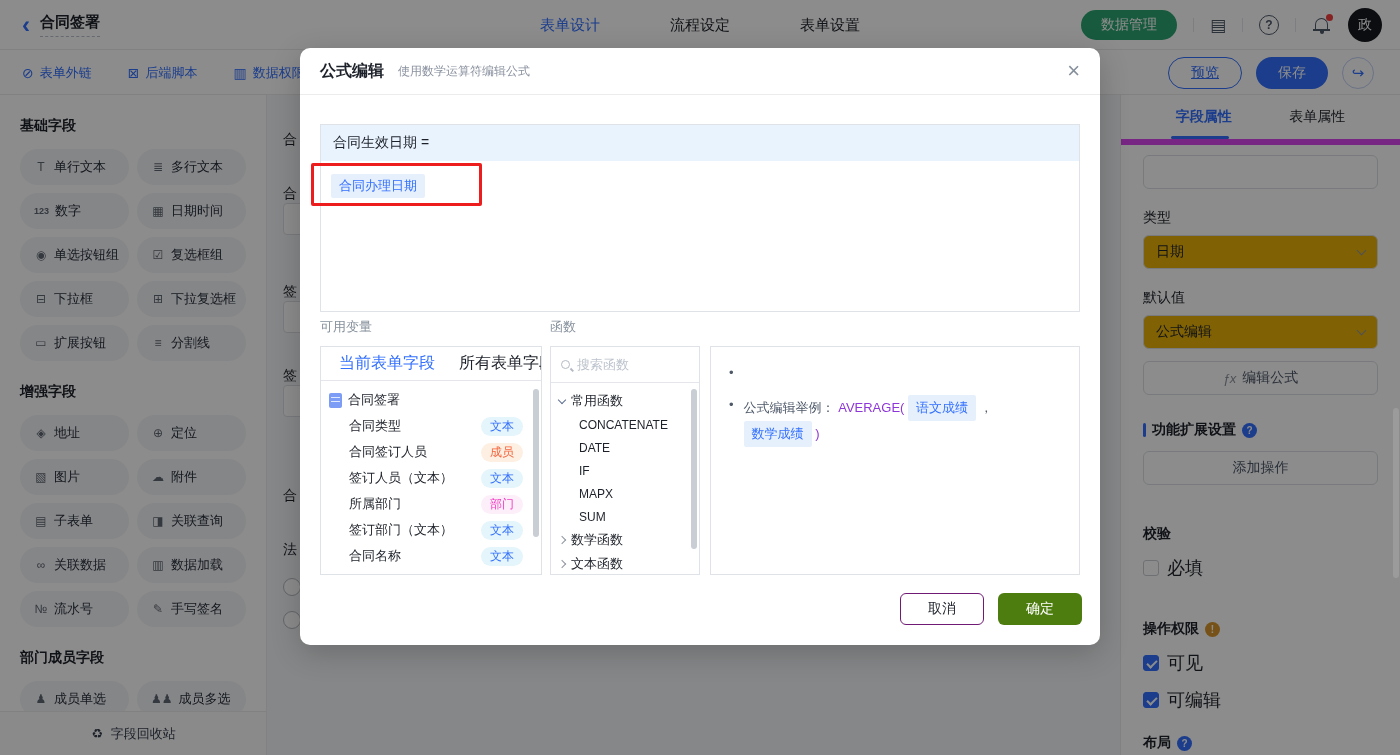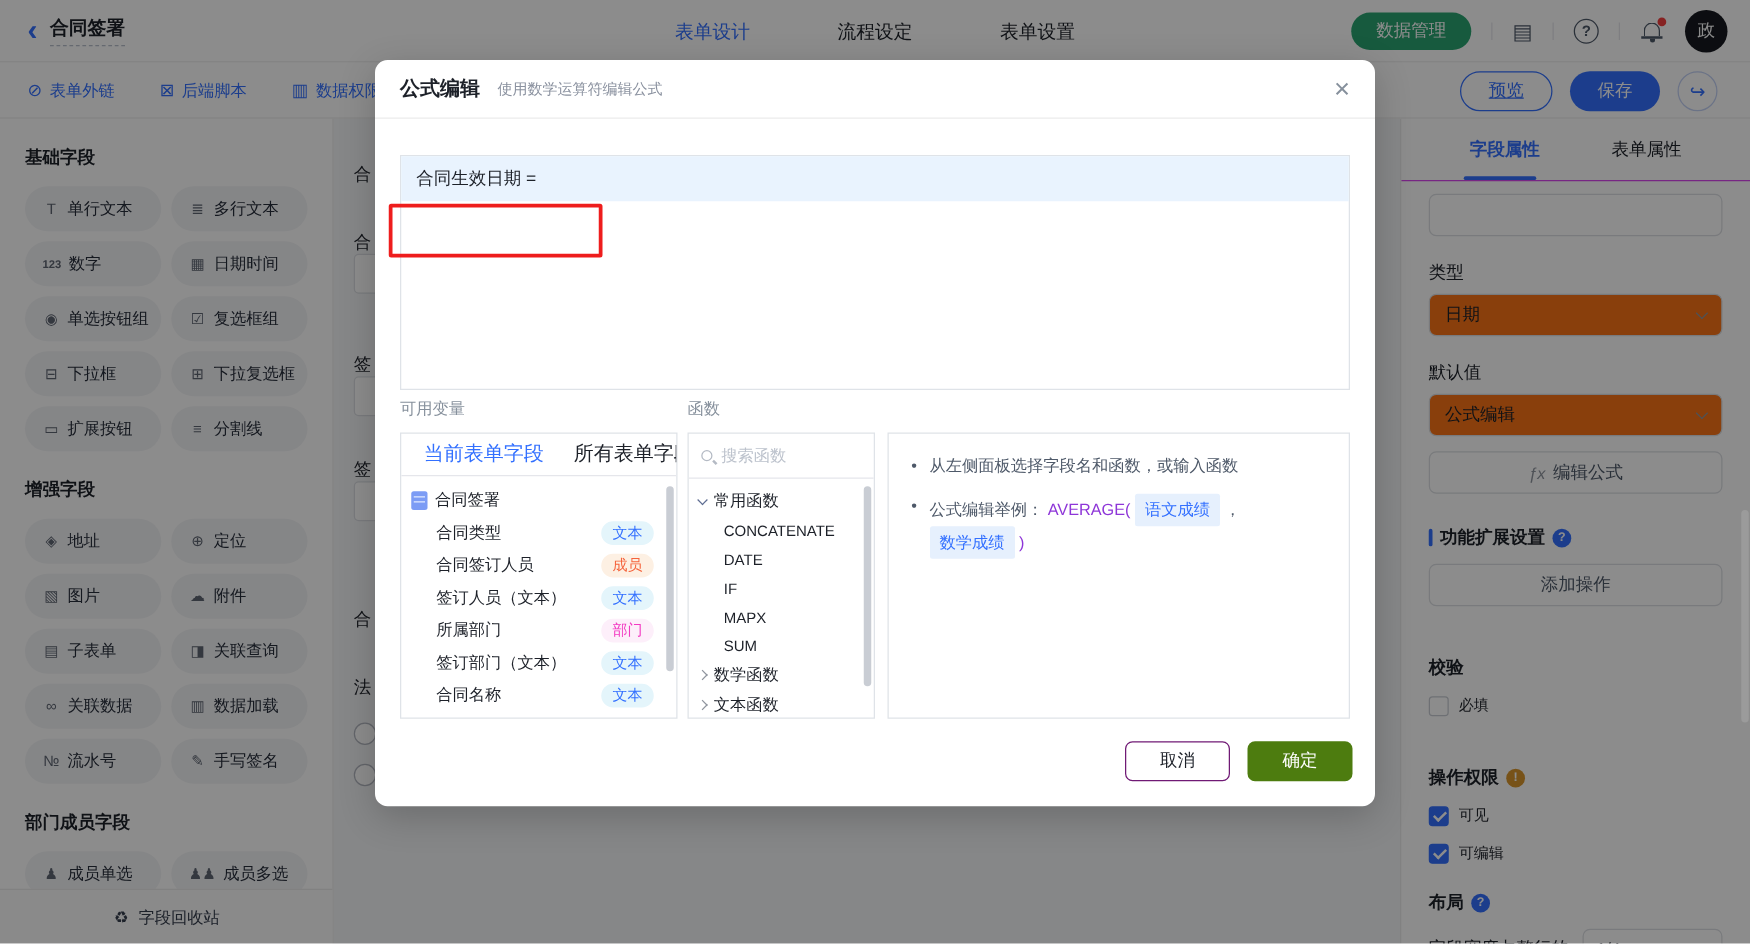--- a/index.html
+++ b/index.html
@@ -46,36 +46,36 @@
   .sb-recycle { position:absolute; left:0; bottom:0; width:267px; height:44px; background:#fbfbfc; border-top:1px solid #ececec; display:flex; align-items:center; justify-content:center; gap:8px; font-size:13px; color:#363e4d; cursor:pointer; }
 
   
   .canvas { position:absolute; left:267px; top:95px; width:853px; height:660px; background:#f5f6f8; overflow:hidden; }
   .stub { position:absolute; left:16px; font-size:14px; color:#1d2129; }
   .stub-box { position:absolute; left:16px; width:320px; height:32px; background:#fff; border:1px solid #dcdfe3; border-radius:4px; }
   .stub-radio { position:absolute; left:16px; width:18px; height:18px; border:1px solid #b5b9c2; border-radius:50%; background:#fff; }
 
   
   .props { position:absolute; left:1120px; top:95px; width:280px; height:660px; background:#fff; border-left:1px solid #ececec; overflow:hidden; }
-  .pr-tabs { height:50px; border-bottom:1px solid #d946ef; display:flex; align-items:center; justify-content:space-around; padding:0 26px; position:relative; }
+  .pr-tabs { height:50px; border-bottom:6px solid #d946ef; display:flex; align-items:center; justify-content:space-around; padding:0 26px; position:relative; }
   .pr-tab { font-size:14px; color:#1d2129; cursor:pointer; }
   .pr-tab.active { color:#3370ff; font-weight:600; }
   .pr-underline { position:absolute; left:50px; bottom:0; width:58px; height:3px; background:#3370ff; border-radius:2px; }
   .pr-body { padding:0 22px; }
   .pr-input { margin-top:10px; height:34px; border:1px solid #dcdfe3; border-radius:6px; background:#fff; }
   .pr-label { margin-top:20px; font-size:14px; font-weight:500; color:#1d2129; display:flex; align-items:center; gap:6px; }
-  .pr-select { margin-top:8px; height:34px; border:1px solid #dcdfe3; border-radius:6px; display:flex; align-items:center; justify-content:space-between; padding:0 12px; font-size:14px; color:#1d2129; cursor:pointer; background:#f97316; }
+  .pr-select { margin-top:8px; height:34px; border:1px solid #dcdfe3; border-radius:6px; display:flex; align-items:center; justify-content:space-between; padding:0 12px; font-size:14px; color:#1d2129; cursor:pointer; background:#eab308; }
   .chev { width:7px; height:7px; border-right:1.5px solid #8f959e; border-bottom:1.5px solid #8f959e; transform:rotate(45deg); margin-top:-4px; }
   .pr-btn { margin-top:12px; height:34px; border:1px solid #dcdfe3; border-radius:6px; background:#fff; display:flex; align-items:center; justify-content:center; gap:6px; font-size:14px; color:#4e5969; cursor:pointer; width:100%; font-family:inherit; }
   .fx { font-style:italic; color:#8f959e; font-size:13px; }
   .pr-section { margin-top:26px; font-size:14px; font-weight:700; color:#1d2129; display:flex; align-items:center; gap:6px; }
   .sec-bar { width:3px; height:14px; background:#3370ff; border-radius:2px; }
   .q-circle { width:15px; height:15px; border-radius:50%; background:#3370ff; color:#fff; font-size:10px; font-weight:bold; display:flex; align-items:center; justify-content:center; font-style:normal; }
   .q-circle.orange { background:#d9962c; }
-  .cb-row { margin-top:13px; display:flex; align-items:center; gap:8px; font-size:12px; color:#1d2129; cursor:pointer;text-align:center; }
+  .cb-row { margin-top:13px; display:flex; align-items:center; gap:8px; font-size:18px; color:#1d2129; cursor:pointer;text-align:center; }
   .cb { width:16px; height:16px; border:1px solid #c9cdd4; border-radius:3px; background:#fff; position:relative; }
   .cb.checked { background:#3370ff; border-color:#3370ff; }
   .cb.checked::after { content:""; position:absolute; left:5px; top:1.5px; width:4px; height:8px; border-right:2px solid #fff; border-bottom:2px solid #fff; transform:rotate(45deg); }
   .width-row { margin-top:12px; display:flex; align-items:center; justify-content:space-between; font-size:14px; color:#1d2129; }
   .width-select { width:112px; height:32px; border:1px solid #dcdfe3; border-radius:6px; display:flex; align-items:center; justify-content:space-between; padding:0 10px; font-size:14px; cursor:pointer; background:#fff; }
 
   .mt40 { margin-top:40px; } .mt22 { margin-top:22px; }
 
   
   .win-scroll { position:absolute; left:1393px; top:408px; width:6px; height:170px; background:#9b9b9b; border-radius:3px; z-index:46; }
@@ -379,20 +379,23 @@
 
   <div class="modal">
     <div class="m-head">
       <span class="m-title">公式编辑</span>
       <span class="m-sub">使用数学运算符编辑公式</span>
       <span class="m-close">×</span>
     </div>
 
     <div class="m-formula">
       <div class="mf-head">合同生效日期 =</div>
+      <div class="mf-body">
+        <span class="chip">合同办理日期</span>
+      </div>
     </div>
 
     <span class="m-label" style="left:20px;">可用变量</span>
     <div class="m-varbox">
       <div class="mv-tabs">
         <span class="mv-tab active">当前表单字段</span>
         <span class="mv-tab">所有表单字段</span>
       </div>
       <div class="mv-tree">
         <div class="mv-root">
@@ -451,21 +454,20 @@
           <span class="tri right"></span>
           <span>文本函数</span>
         </div>
       </div>
       <span class="fn-scroll"></span>
     </div>
 
     <div class="m-helpbox">
       <div class="help-row">
         <span class="dot">•</span>
-        <span>从左侧面板选择字段名和函数，或输入函数</span>
       </div>
       <div class="help-row">
         <span class="dot">•</span>
         <span>
           <span>公式编辑举例：</span>
           <span class="fn-colored">AVERAGE(</span>
           <span class="chip">语文成绩</span>
           <span>，</span>
           <span class="chip">数学成绩</span>
           <span class="fn-colored">)</span>

